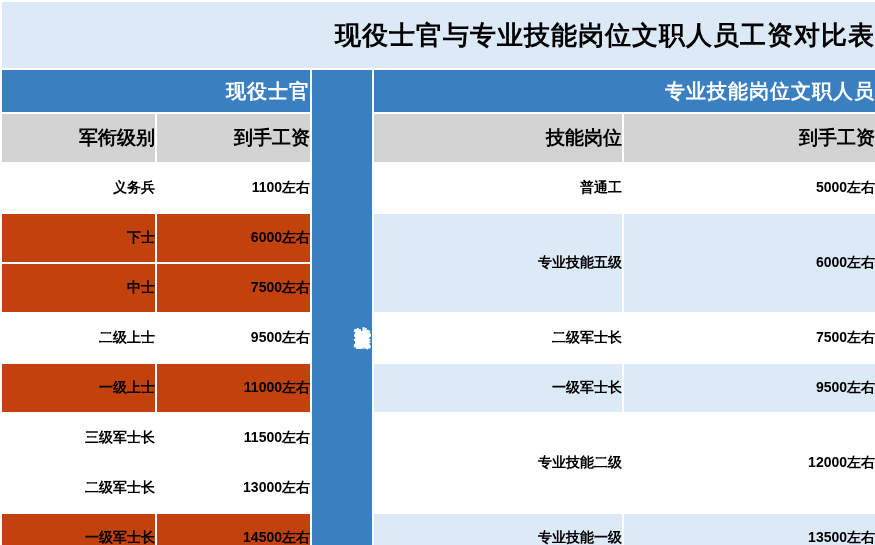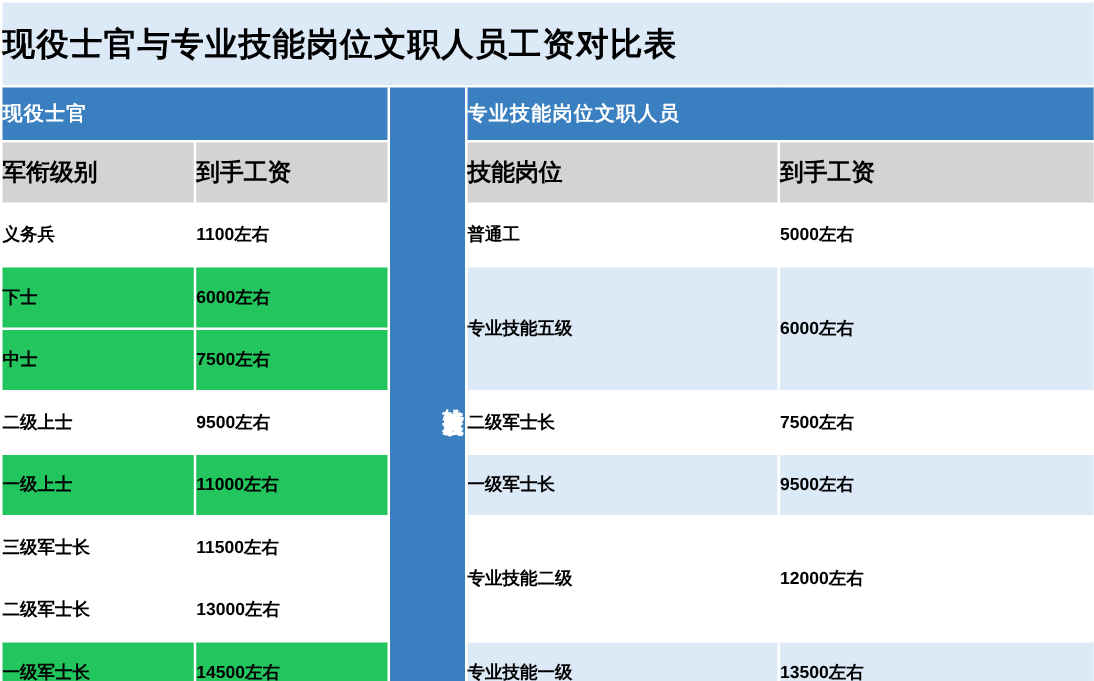--- a/index.html
+++ b/index.html
@@ -21,35 +21,35 @@
     box-sizing: border-box;
   }
   table.main {
     width: 875px;
     height: 545px;
     border-collapse: collapse;
     table-layout: fixed;
   }
   table.main td {
     border: 2px solid #ffffff;
-    text-align: left;
+    text-align: right;
     vertical-align: middle;
     padding: 0;
   }
   .title-cell {
     background: #dce9f7;
     font-size: 26px;
     font-weight: bold;
     letter-spacing: 1px;
     height: 66px;
   }
   .grp-head {
     background: #3a7fbf;
     color: #ffffff;
-    font-size: 16px;
+    font-size: 20px;
     font-weight: bold;
     height: 42px;
     letter-spacing: 1px;
   }
   .sub-head {
     background: #d3d3d3;
     font-size: 19px;
     font-weight: bold;
     height: 48px;
     margin-left: 48px;
@@ -69,21 +69,21 @@
     text-orientation: upright;
     margin: 0 auto;
     white-space: nowrap;
   }
   .cell {
     font-size: 14px;
     font-weight: bold;
     height: 48px;
   }
   .row-white td.cell { background: #ffffff; }
-  .row-blue td.cell { background: #22c55e; }
+  .row-blue td.cell { background: #c2410c; }
   .c-white { background: #ffffff !important; }
   .c-blue  { background: #dce9f7 !important; }
 </style>
 </head>
 <body>
 
 <div class="sheet">
   <table class="main">
     <colgroup>
       <col style="width:155px">

